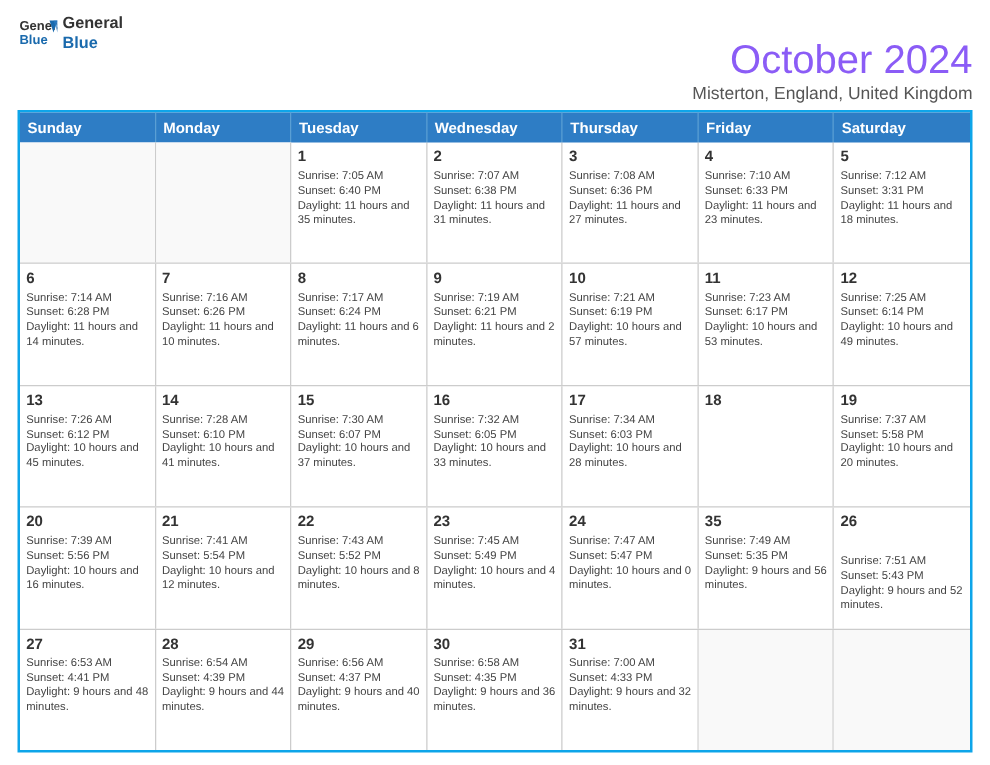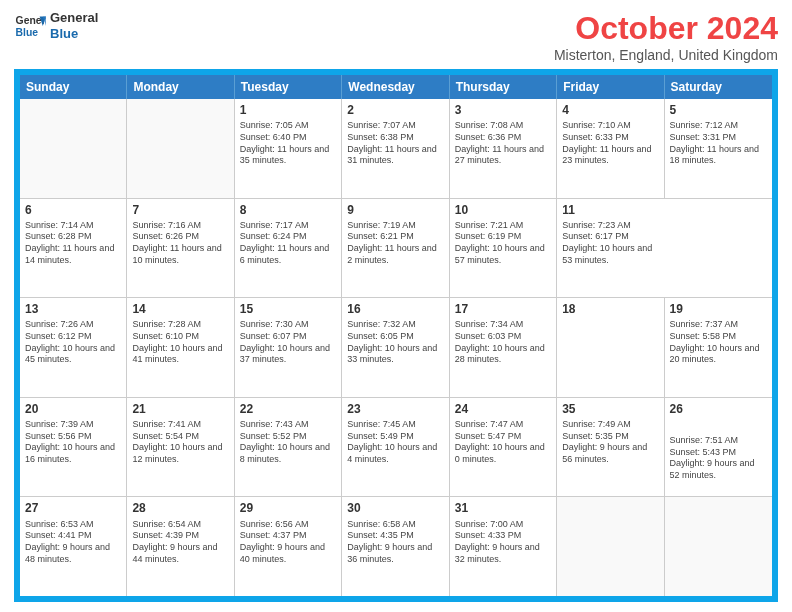--- a/index.html
+++ b/index.html
@@ -39,32 +39,33 @@
     }
     .logo-icon {
       width: 32px;
       height: 32px;
     }
     .title-block {
       text-align: right;
     }
     .month-title {
       font-size: 32px;
-      font-weight: bold;
-      color: #ef4444;
+      font-weight: normal;
+      color: #8b5cf6;
+      margin-top: 19px;
     }
     .location {
       font-size: 14px;
       color: #555;
     }
     .calendar {
       flex: 1;
       display: flex;
       flex-direction: column;
-      border: 6px solid #0ea5e9;
+      border: 2px solid #0ea5e9;
     }
     .calendar-header {
       display: grid;
       grid-template-columns: repeat(7, 1fr);
       background: #2e7dc5;
     }
     .calendar-header-cell {
       color: #fff;
       font-size: 12px;
       font-weight: bold;
@@ -211,20 +212,26 @@
             <div class="cell-info" style="white-space: pre-line;">Sunrise: 7:21 AM
 Sunset: 6:19 PM
 Daylight: 10 hours and 57 minutes.</div>
           </div>
           <div class="calendar-cell">
             <div class="day-number">11</div>
             <div class="cell-info" style="white-space: pre-line;">Sunrise: 7:23 AM
 Sunset: 6:17 PM
 Daylight: 10 hours and 53 minutes.</div>
           </div>
+          <div class="calendar-cell">
+            <div class="day-number">12</div>
+            <div class="cell-info" style="white-space: pre-line;">Sunrise: 7:25 AM
+Sunset: 6:14 PM
+Daylight: 10 hours and 49 minutes.</div>
+          </div>
         </div>
         <div class="calendar-row">
           <div class="calendar-cell">
             <div class="day-number">13</div>
             <div class="cell-info" style="white-space: pre-line;">Sunrise: 7:26 AM
 Sunset: 6:12 PM
 Daylight: 10 hours and 45 minutes.</div>
           </div>
           <div class="calendar-cell">
             <div class="day-number">14</div>

